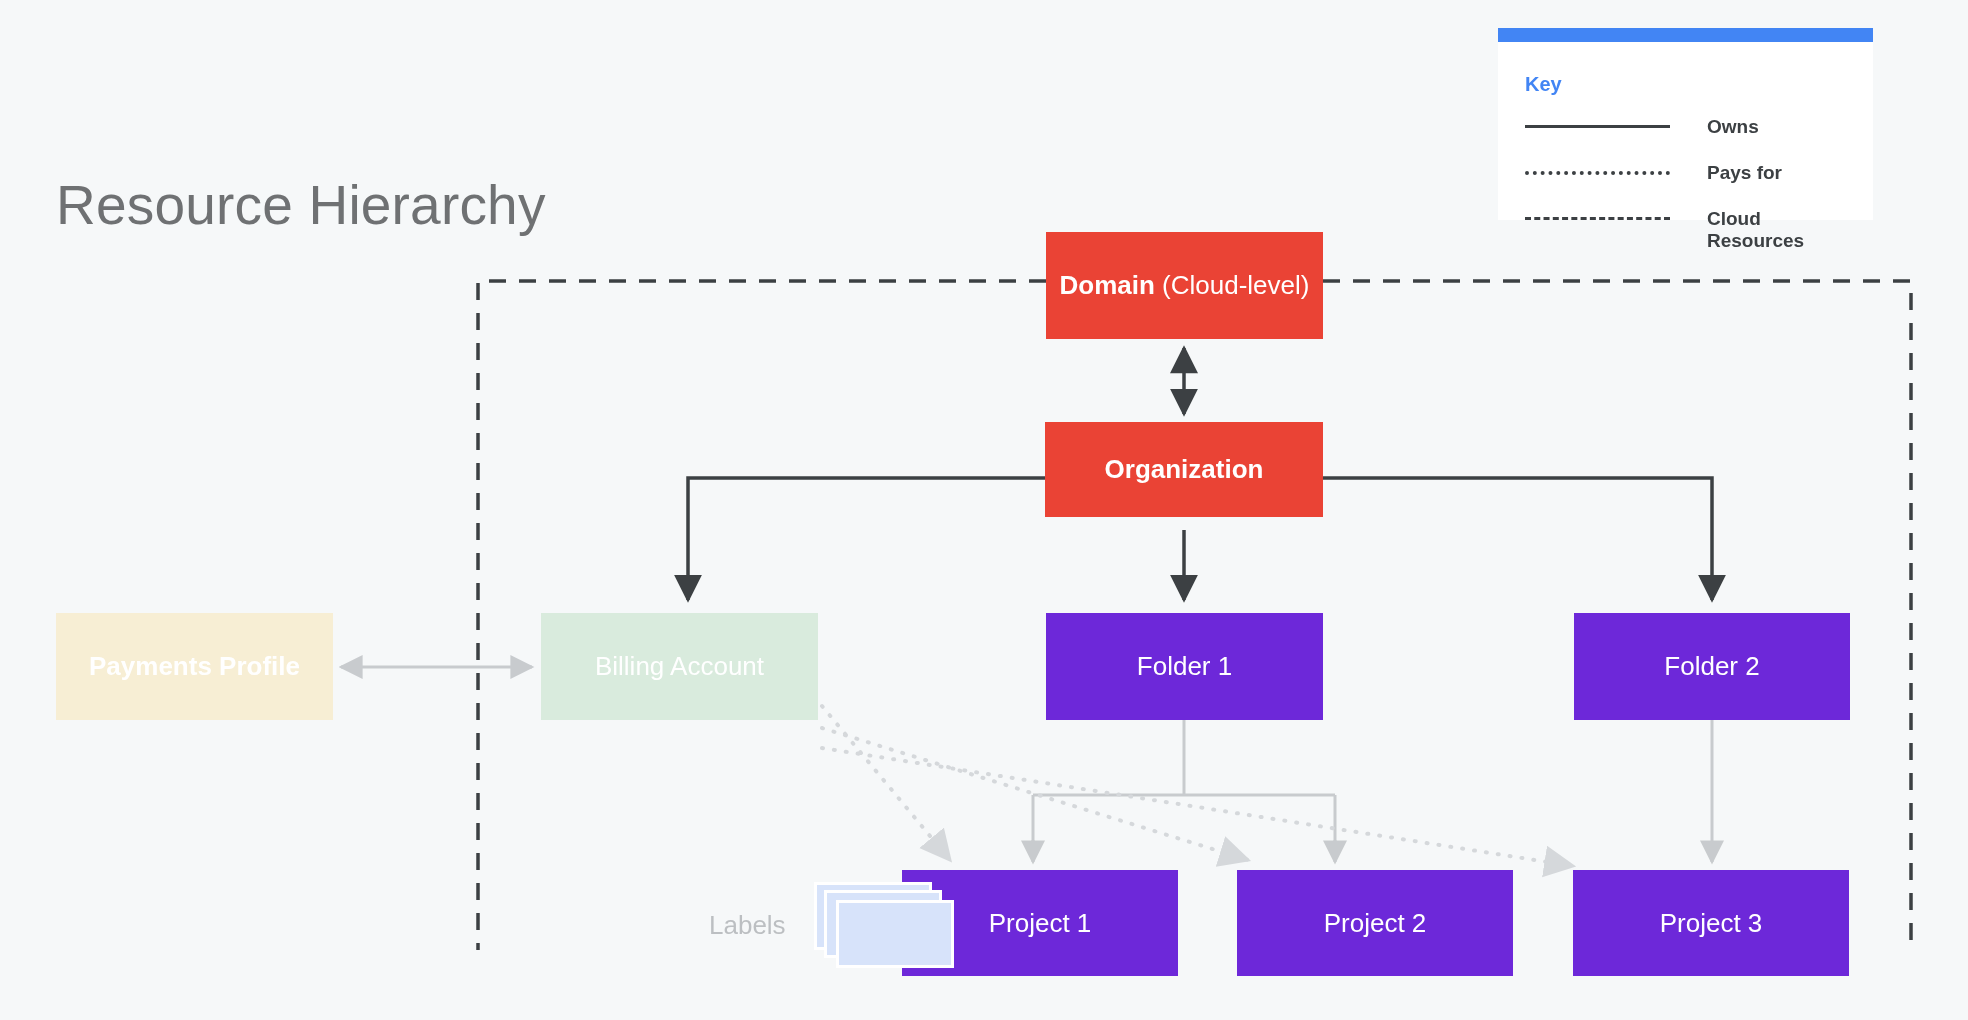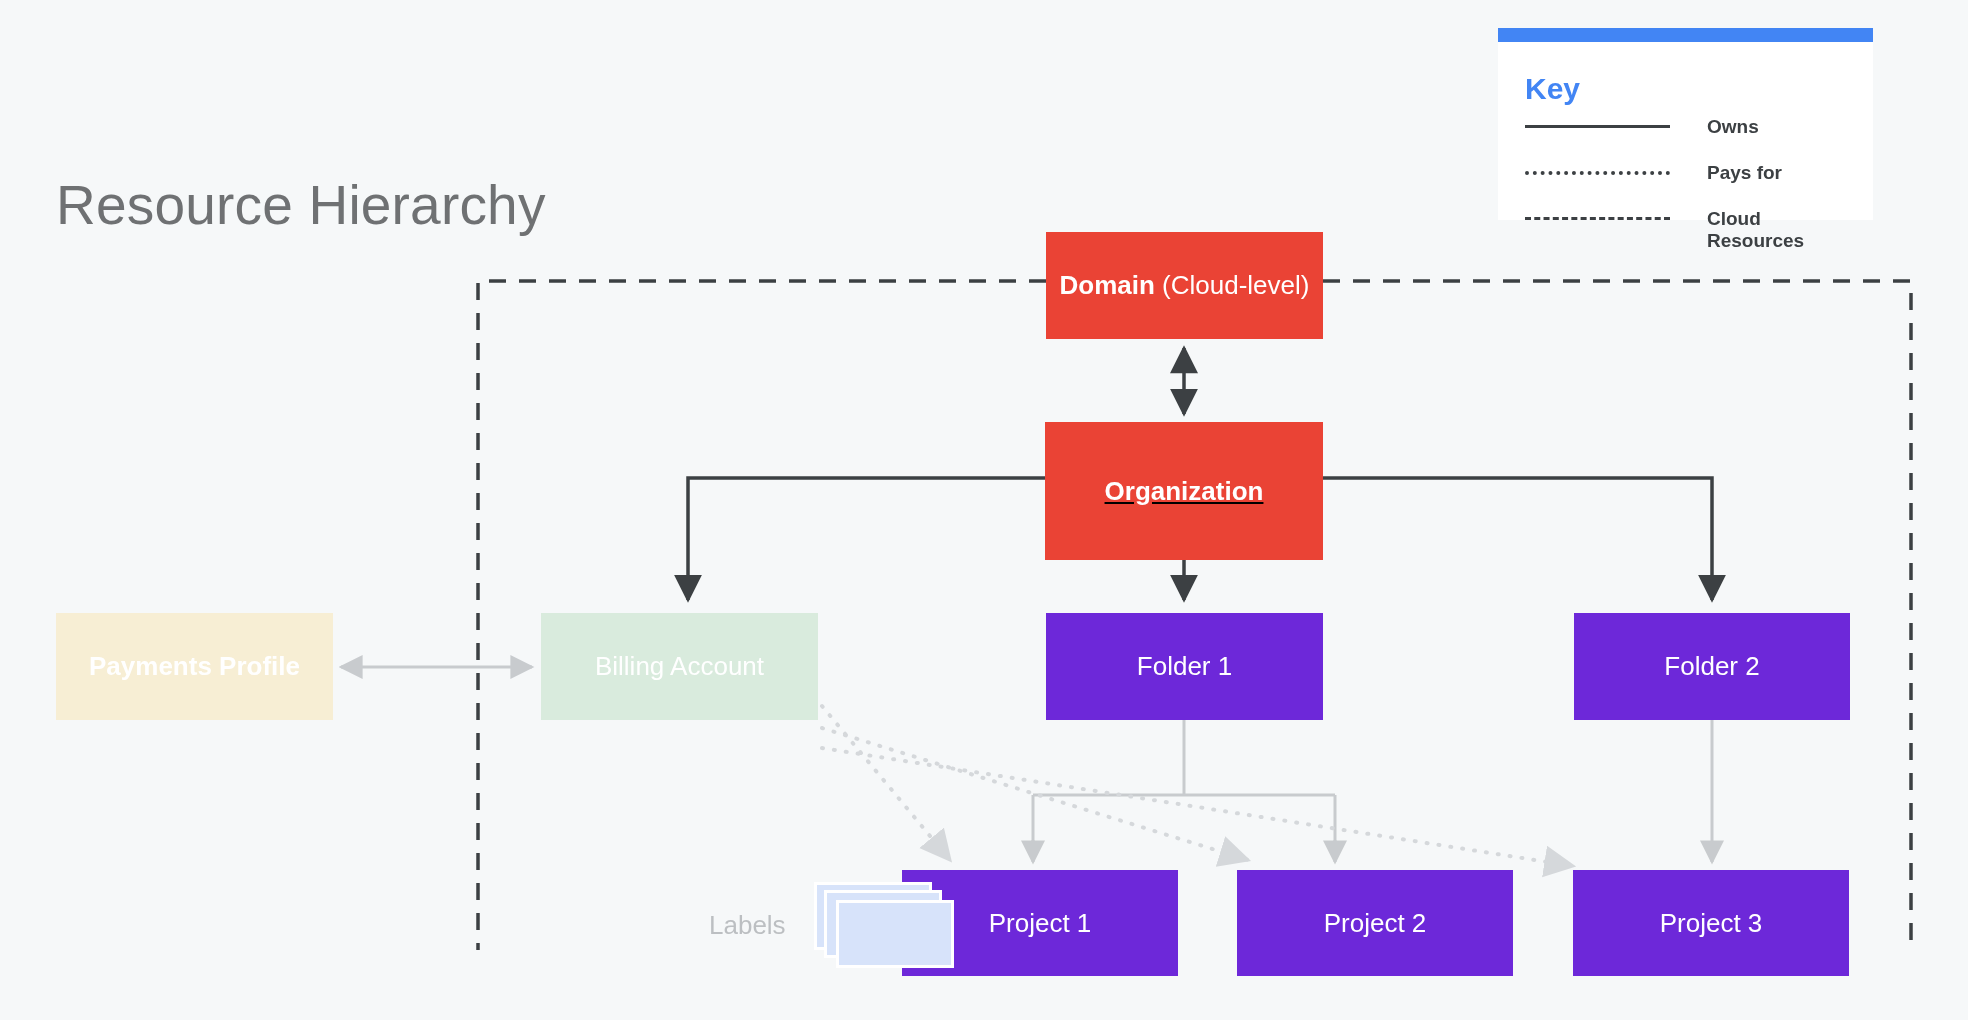--- a/index.html
+++ b/index.html
@@ -53,21 +53,21 @@
     position: absolute;
     left: 0; top: 0;
     width: 375px;
     height: 14px;
     background: #4285f4;
   }
   .key-title {
     position: absolute;
     left: 27px;
     top: 46px;
-    font-size: 30px;
+    font-size: 20px;
     font-weight: 700;
     color: #4285f4;
     line-height: 1;
   }
   .key-rows {
     position: absolute;
     left: 27px;
     top: 88px;
     width: 330px;
   }
@@ -195,21 +195,21 @@
 
     <line x1="822" y1="706" x2="950" y2="860" stroke="#d5d8db" stroke-width="4" stroke-dasharray="1 11" stroke-linecap="round" marker-end="url(#arrowDot)"></line>
     <line x1="822" y1="728" x2="1248" y2="860" stroke="#d5d8db" stroke-width="4" stroke-dasharray="1 11" stroke-linecap="round" marker-end="url(#arrowDot)"></line>
     <line x1="822" y1="748" x2="1573" y2="866" stroke="#d5d8db" stroke-width="4" stroke-dasharray="1 11" stroke-linecap="round" marker-end="url(#arrowDot)"></line>
   </svg>
 
   <div class="node node-red" style="left:1046px; top:232px; width:277px; height:107px;">
     <span class="node-label"><b>Domain</b><span> (Cloud-level)</span></span>
   </div>
 
-  <div class="node node-red" style="left:1045px; top:422px; width:278px; height:138px;text-decoration:underline;">
+  <div class="node node-red" style="left:1045px; top:422px; width:278px; height:95px;">
     <span class="node-label" style="font-weight:700;">Organization</span>
   </div>
 
   <div class="node node-tan" style="left:56px; top:613px; width:277px; height:107px;">
     <span class="node-label">Payments Profile</span>
   </div>
 
   <div class="node node-green" style="left:541px; top:613px; width:277px; height:107px;">
     <span class="node-label">Billing Account</span>
   </div>

